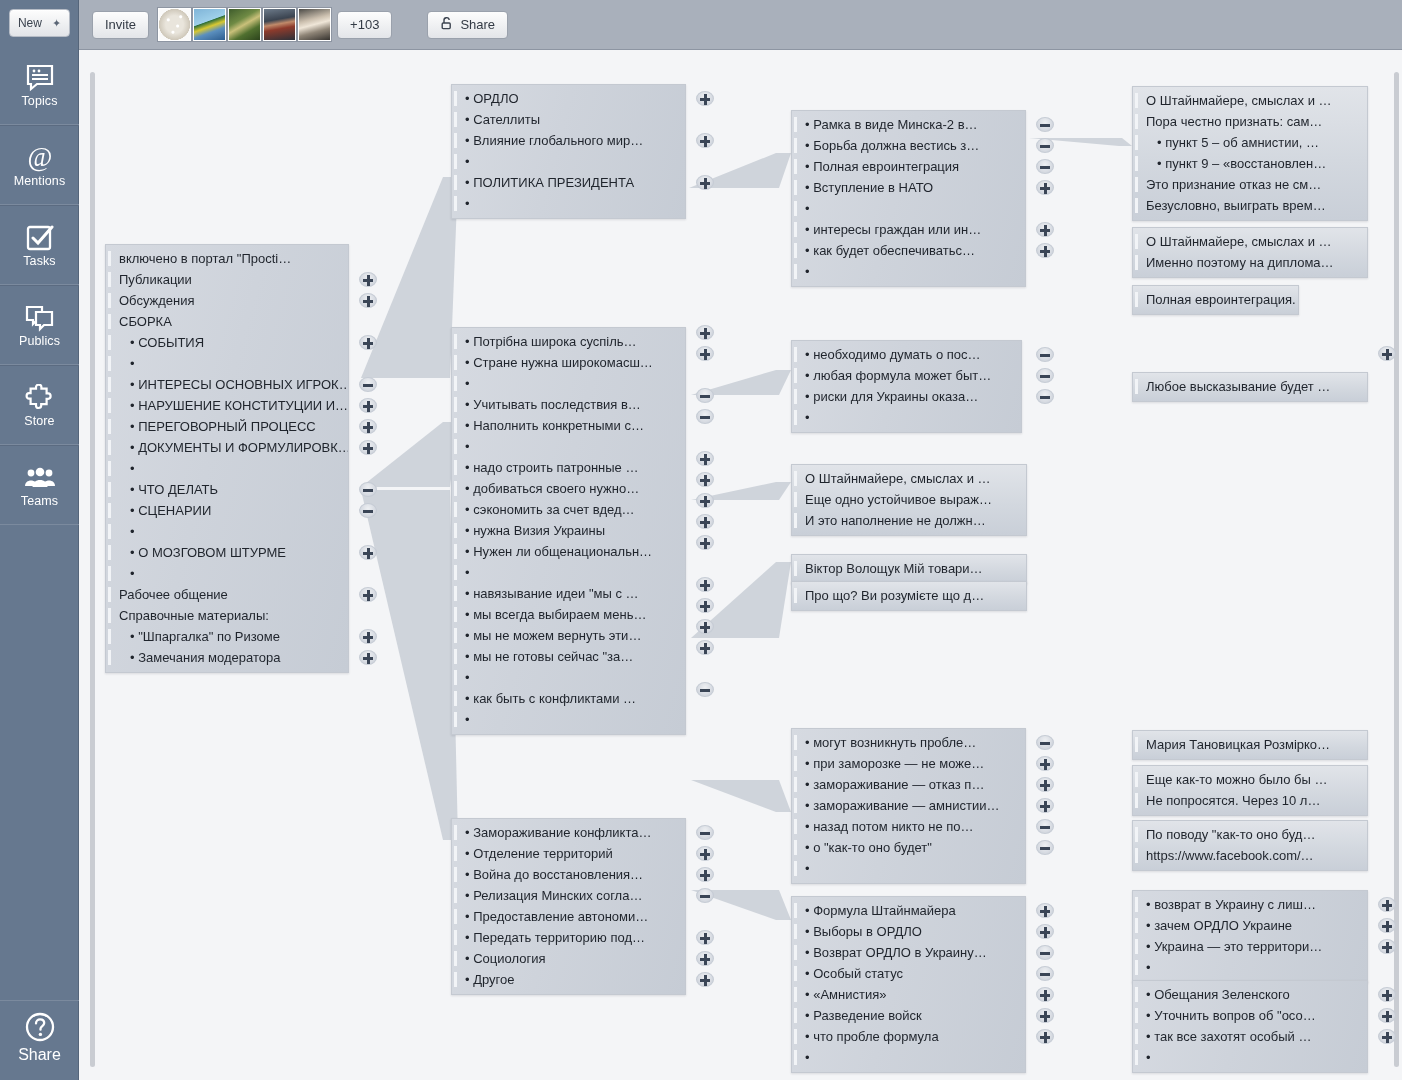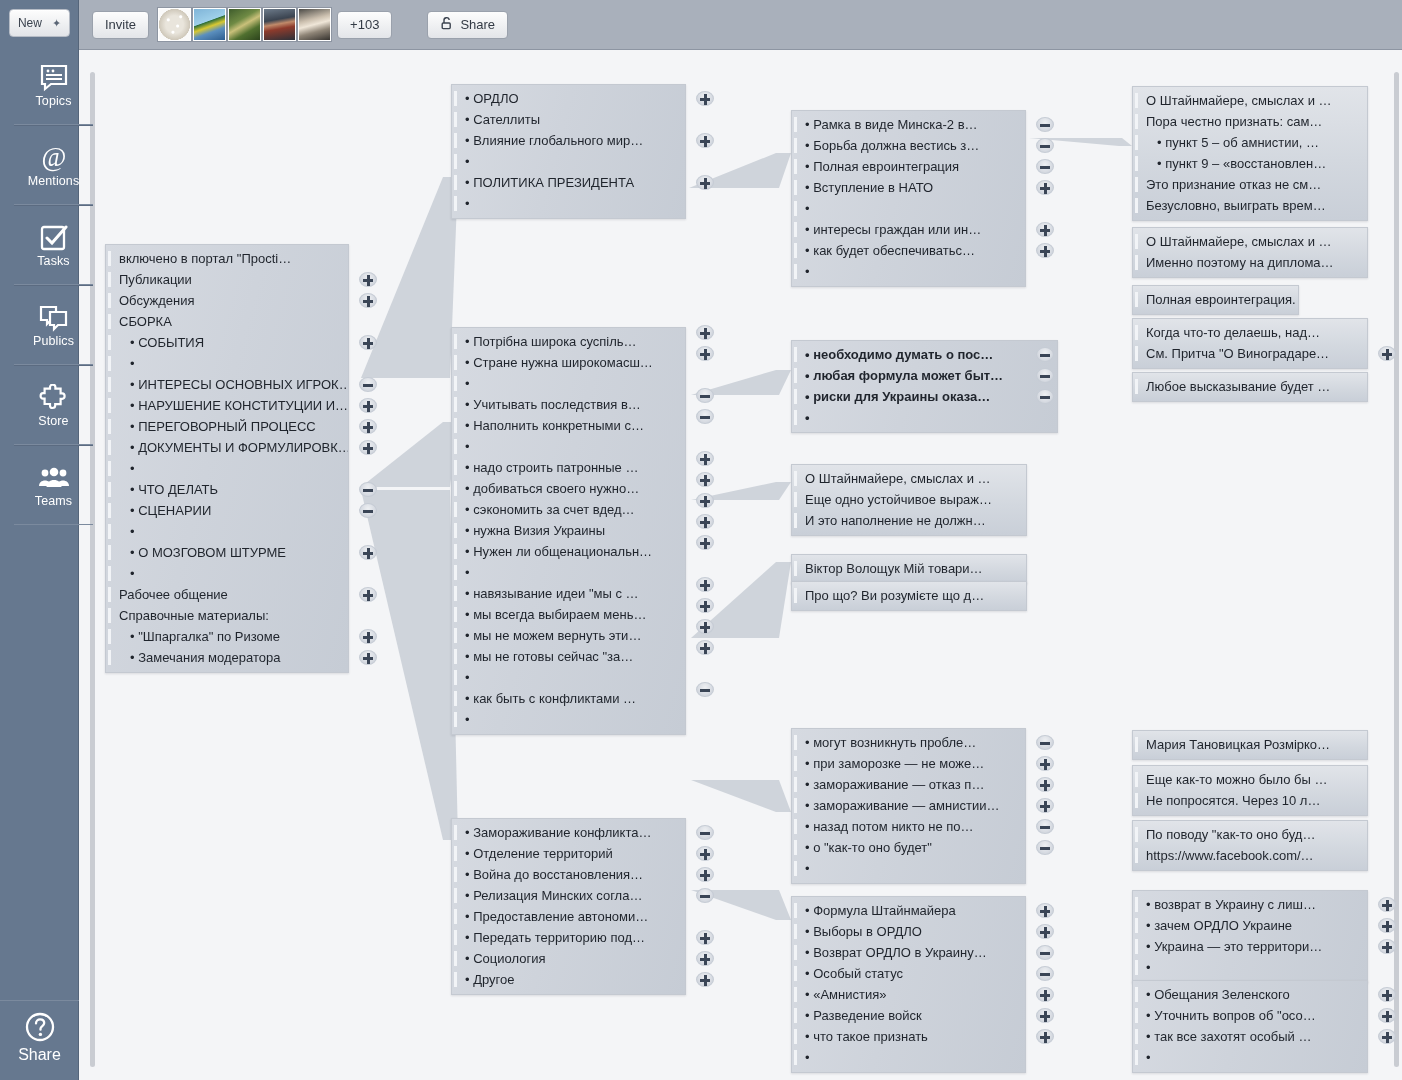--- a/index.html
+++ b/index.html
@@ -25,21 +25,20 @@
     display: flex; align-items: center; justify-content: center; gap: 10px;
     box-shadow: 0 1px 0 rgba(255,255,255,.7) inset;
   }
   #rail .newbtn .star { font-size: 11px; color: #5b6676; }
   .rail-item {
     position: relative; height: 80px; width: 79px;
     display: flex; flex-direction: column; align-items: center; justify-content: center;
     color: #fff; gap: 0;
     border-bottom: 1px solid #7b8a9e;
     border-top: 1px solid #5b6b81;
-    margin-left: 14px;
   }
   .rail-item:first-of-type { border-top: none; }
   .rail-item .lbl { font-size: 12.5px; letter-spacing: .1px; }
   .rail-icon { width: 34px; height: 32px; display: flex; align-items: center; justify-content: center; }
   .rail-icon svg { display: block; }
   #rail .help {
     position: absolute; left: 0; bottom: 6px; width: 79px; height: 74px;
     display: flex; flex-direction: column; align-items: center; justify-content: center;
     gap: 3px; color: #fff; border-top: 1px solid #7b8a9e;
   }
@@ -354,31 +353,27 @@
       <div class="row">•</div>
       <div class="row">• навязывание идеи "мы с …</div>
       <div class="row">• мы всегда выбираем мень…</div>
       <div class="row">• мы не можем вернуть эти…</div>
       <div class="row">• мы не готовы сейчас "за…</div>
       <div class="row">•</div>
       <div class="row">• как быть с конфликтами …</div>
       <div class="row">•</div>
     </div>
 
-  <div class="node" id="n-consequences" style="left:712px; top:290px; width:267px;font-weight:bold;">
+  <div class="node" id="n-consequences" style="left:712px; top:290px; width:231px;">
       <div class="row">• необходимо думать о пос…</div>
       <div class="row">• любая формула может быт…</div>
       <div class="row">• риски для Украины оказа…</div>
       <div class="row">•</div>
     </div>
 
-  <div class="node flat" id="n-parable" style="left:1053px; top:268px; width:236px;">
-      <div class="row">Когда что-то делаешь, над…</div>
-      <div class="row">См. Притча "О Виноградаре…</div>
-    </div>
 
   <div class="node flat" id="n-anyStatement" style="left:1053px; top:322px; width:236px;">
       <div class="row">Любое высказывание будет …</div>
     </div>
 
 
   <div class="node flat" id="n-steinmeier3" style="left:712px; top:414px; width:236px;">
       <div class="row">О Штайнмайере, смыслах и …</div>
       <div class="row">Еще одно устойчивое выраж…</div>
       <div class="row">И это наполнение не должн…</div>
@@ -427,21 +422,21 @@
       <div class="row">https://www.facebook.com/…</div>
     </div>
 
   <div class="node" id="n-minskImpl" style="left:712px; top:846px; width:235px;">
       <div class="row">• Формула Штайнмайера</div>
       <div class="row">• Выборы в ОРДЛО</div>
       <div class="row">• Возврат ОРДЛО в Украину…</div>
       <div class="row">• Особый статус</div>
       <div class="row">• «Амнистия»</div>
       <div class="row">• Разведение войск</div>
-      <div class="row">• что такое признать</div>
+      <div class="row">• что пробле формула</div>
       <div class="row">•</div>
     </div>
 
   <div class="node" id="n-returnOrdlo" style="left:1053px; top:840px; width:236px;">
       <div class="row">• возврат в Украину с лиш…</div>
       <div class="row">• зачем ОРДЛО Украине</div>
       <div class="row">• Украина — это территори…</div>
       <div class="row">•</div>
     </div>
 

